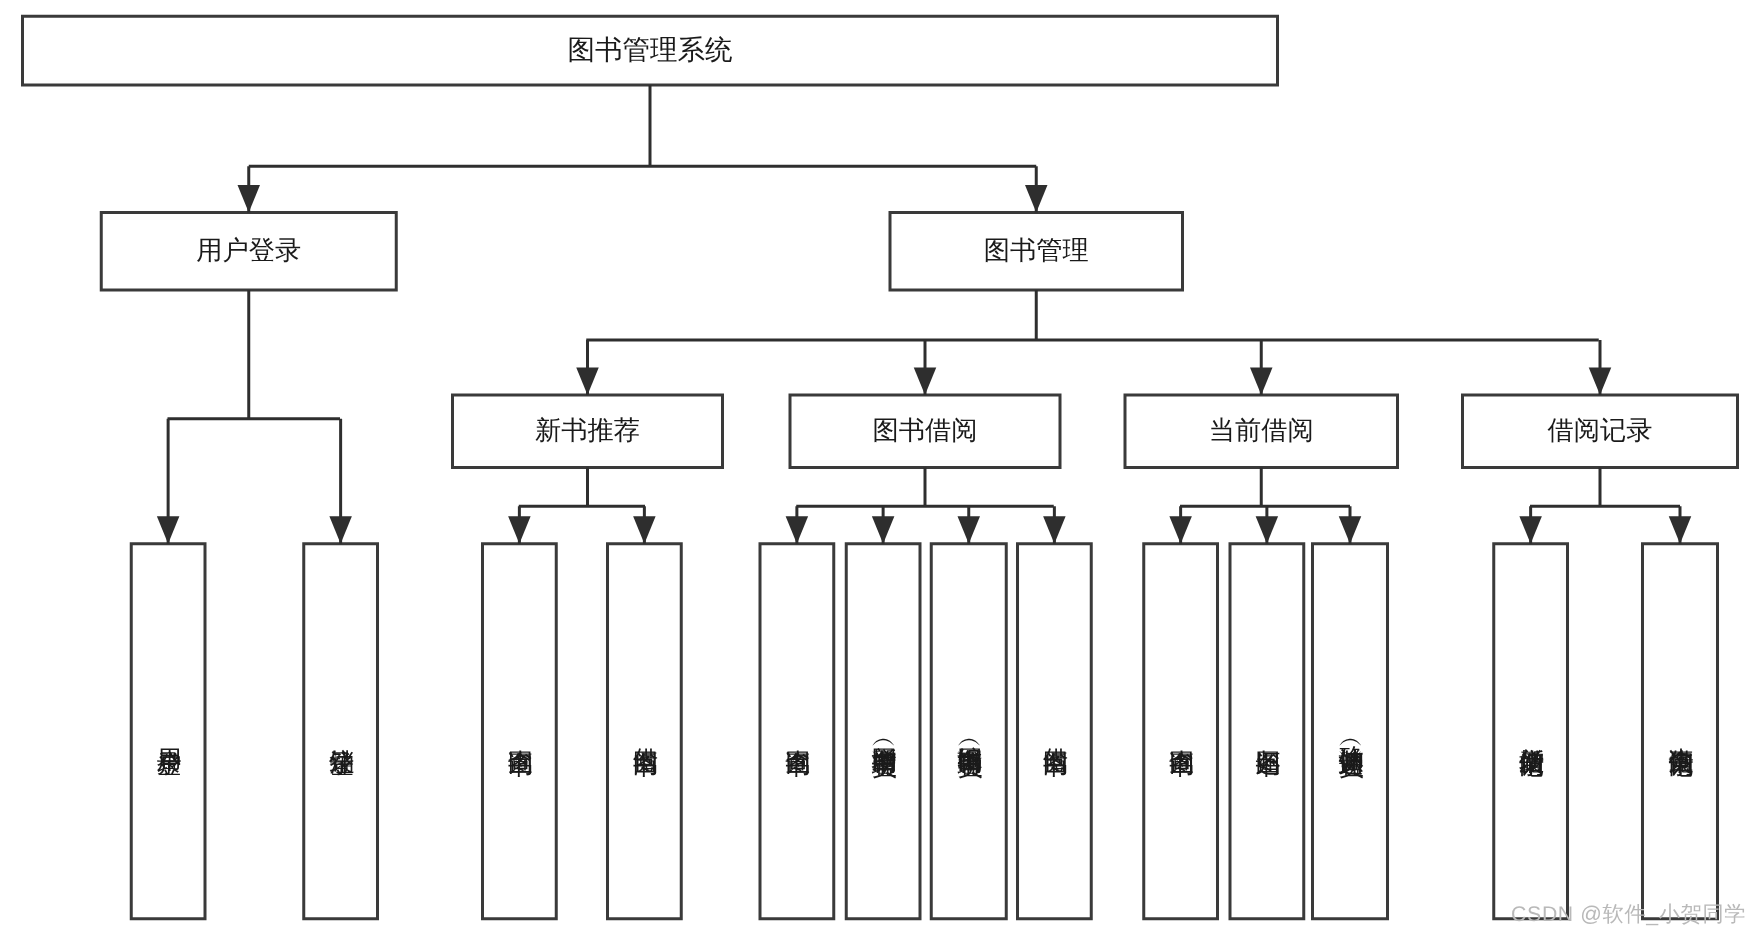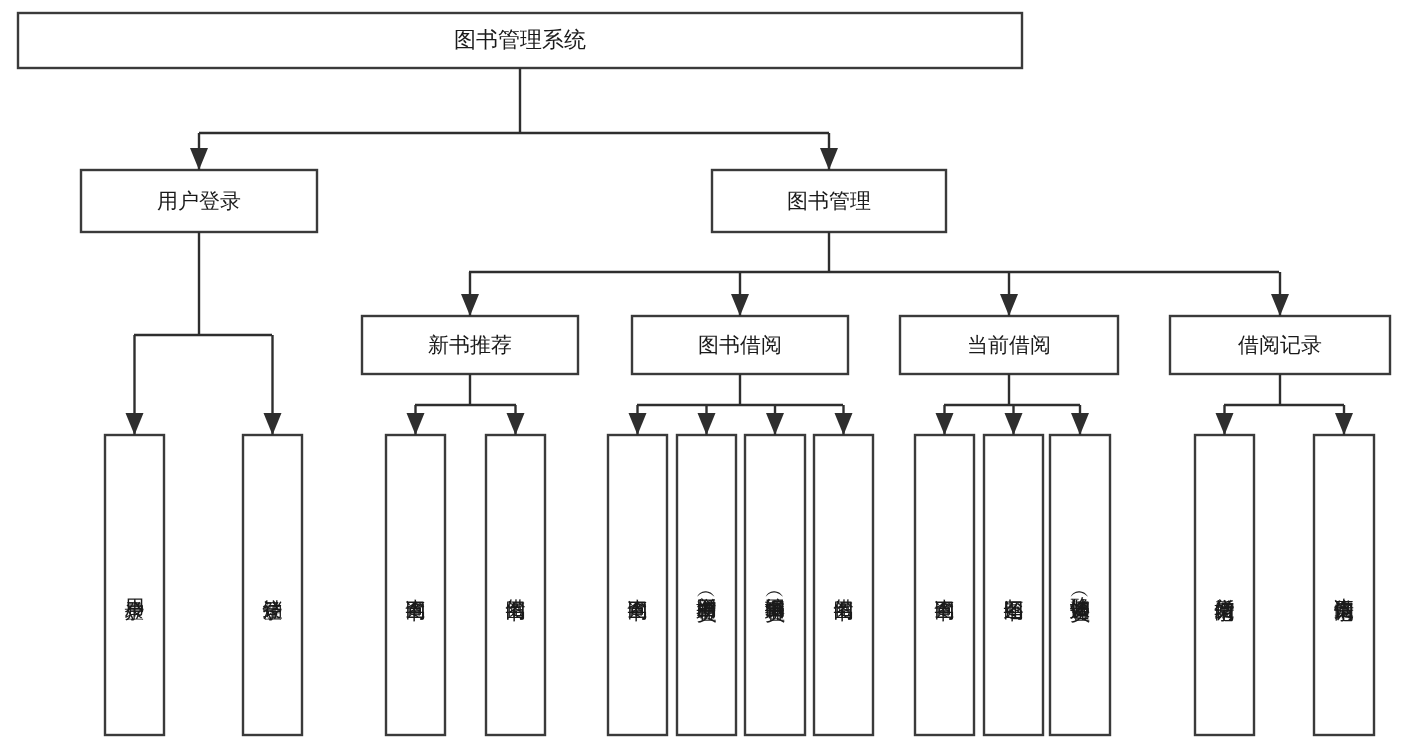--- a/index.html
+++ b/index.html
@@ -214,13 +214,14 @@
       <div class="leaf-label-wrap" style="left: 608px; top: 435px; width: 59px; height: 300px;">查询图书</div>
       <div class="leaf-label-wrap" style="left: 677px; top: 435px; width: 59px; height: 300px;">新增图书（管理员）</div>
       <div class="leaf-label-wrap" style="left: 745px; top: 435px; width: 60px; height: 300px;">编辑图书（管理员）</div>
       <div class="leaf-label-wrap" style="left: 814px; top: 435px; width: 59px; height: 300px;">借阅图书</div>
       <div class="leaf-label-wrap" style="left: 915px; top: 435px; width: 59px; height: 300px;">查询图书</div>
       <div class="leaf-label-wrap" style="left: 984px; top: 435px; width: 59px; height: 300px;">归还图书</div>
       <div class="leaf-label-wrap" style="left: 1050px; top: 435px; width: 60px; height: 300px;">确认归还（管理员）</div>
       <div class="leaf-label-wrap" style="left: 1195px; top: 435px; width: 59px; height: 300px;">新增借阅记录</div>
       <div class="leaf-label-wrap" style="left: 1314px; top: 435px; width: 60px; height: 300px;">查询借阅记录</div>
     </div>
+  <div class="watermark">CSDN @软件_小贺同学</div>
 </div>
 
 </body></html>

